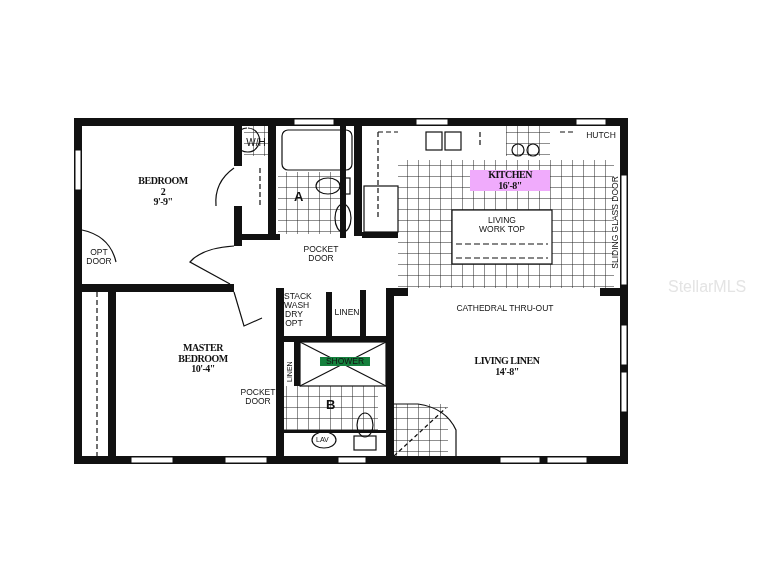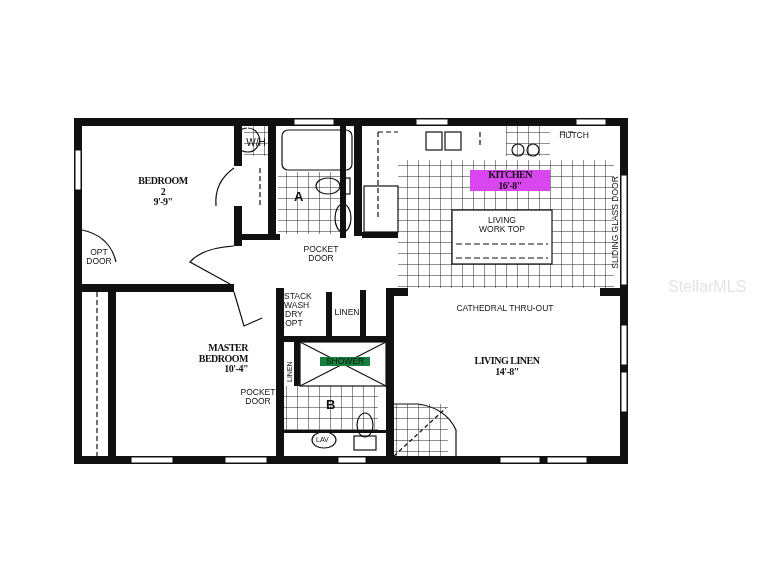--- a/index.html
+++ b/index.html
@@ -103,25 +103,25 @@
   </g>
 
   <text x="668" y="292" font-size="16" fill="#e4e4e4" font-family="Liberation Sans, sans-serif">StellarMLS</text>
 </svg>
 
 <div class="lbl room" style="left:118px;top:176px;width:90px;">
   <div>BEDROOM</div>
   <div>2</div>
   <div>9'-9"</div>
 </div>
-<div class="lbl room" style="left:470px;top:170px;width:80px;background:#d946ef;">
+<div class="lbl room" style="left:470px;top:170px;width:80px;background:#f0abfc;">
   <div>KITCHEN</div>
   <div>16'-8"</div>
 </div>
-<div class="lbl room" style="left:158px;top:343px;width:90px;text-align:right;">
+<div class="lbl room" style="left:158px;top:343px;width:90px;">
   <div>MASTER</div>
   <div>BEDROOM</div>
   <div>10'-4"</div>
 </div>
 <div class="lbl room" style="left:452px;top:356px;width:110px;">
   <div>LIVING LINEN</div>
   <div>14'-8"</div>
 </div>
 
 <div class="lbl small" style="left:244px;top:138px;width:24px;font-size:10px;">W/H</div>
@@ -143,19 +143,19 @@
 </div>
 <div class="lbl small" style="left:284px;top:292px;width:20px;">
   <div>STACK</div>
     <div>WASH</div>
     <div>DRY</div>
     <div>OPT</div>
 </div>
 <div class="lbl small" style="left:333px;top:308px;width:28px;">LINEN</div>
 <div class="lbl small" style="left:276px;top:368px;width:28px;font-size:7px;transform:rotate(-90deg);">LINEN</div>
 <div class="lbl small" style="left:320px;top:357px;width:50px;background:#15803d;">SHOWER</div>
-<div class="lbl small" style="left:556px;top:131px;width:36px;">HUTCH</div>
+<div class="lbl small" style="left:583px;top:131px;width:36px;">HUTCH</div>
 <div class="lbl small" style="left:462px;top:216px;width:80px;">
   <div>LIVING</div>
     <div>WORK TOP</div>
 </div>
 <div class="lbl small" style="left:560px;top:218px;width:110px;transform:rotate(-90deg);">SLIDING GLASS DOOR</div>
 <div class="lbl small" style="left:440px;top:304px;width:130px;">CATHEDRAL THRU-OUT</div>
 
 </body></html>

